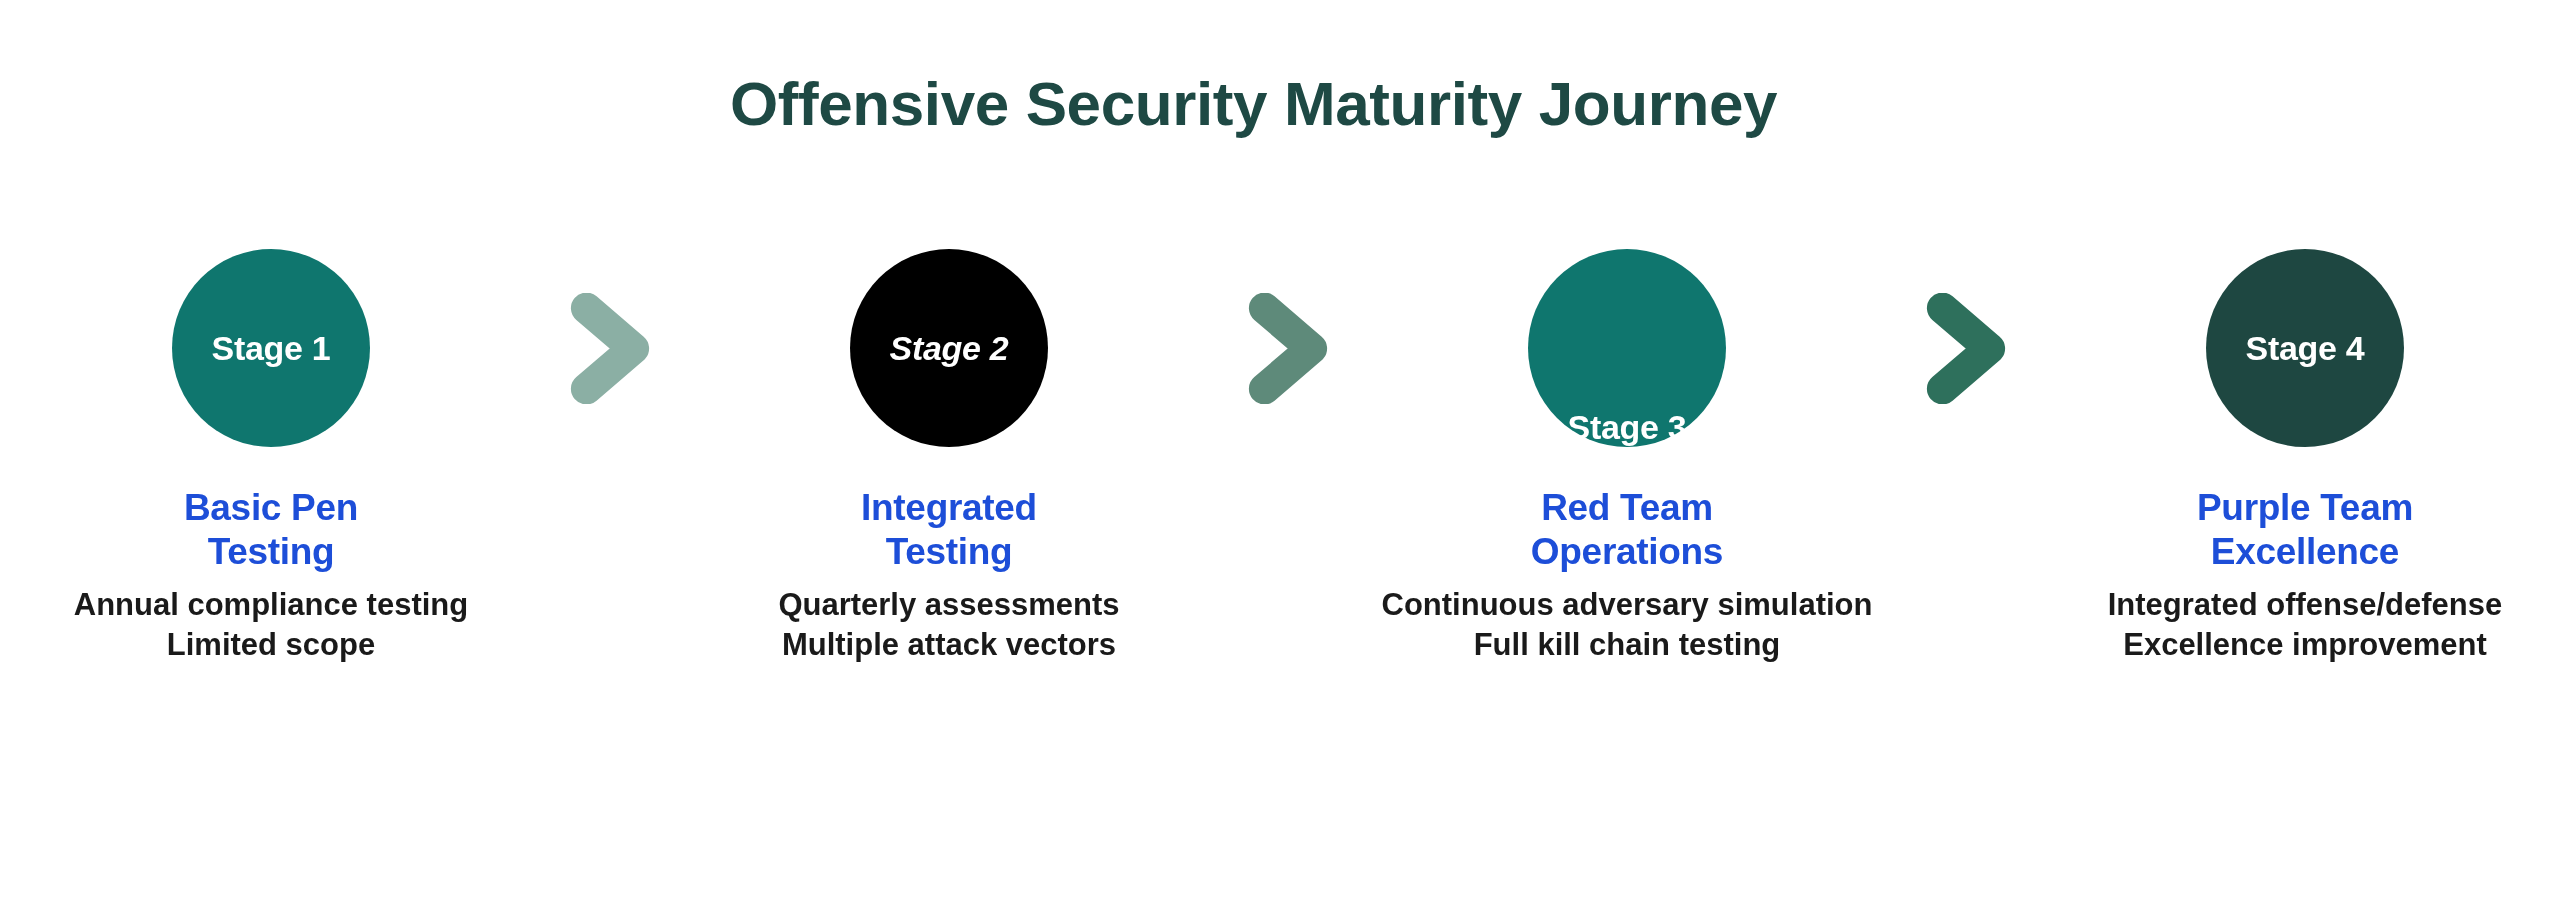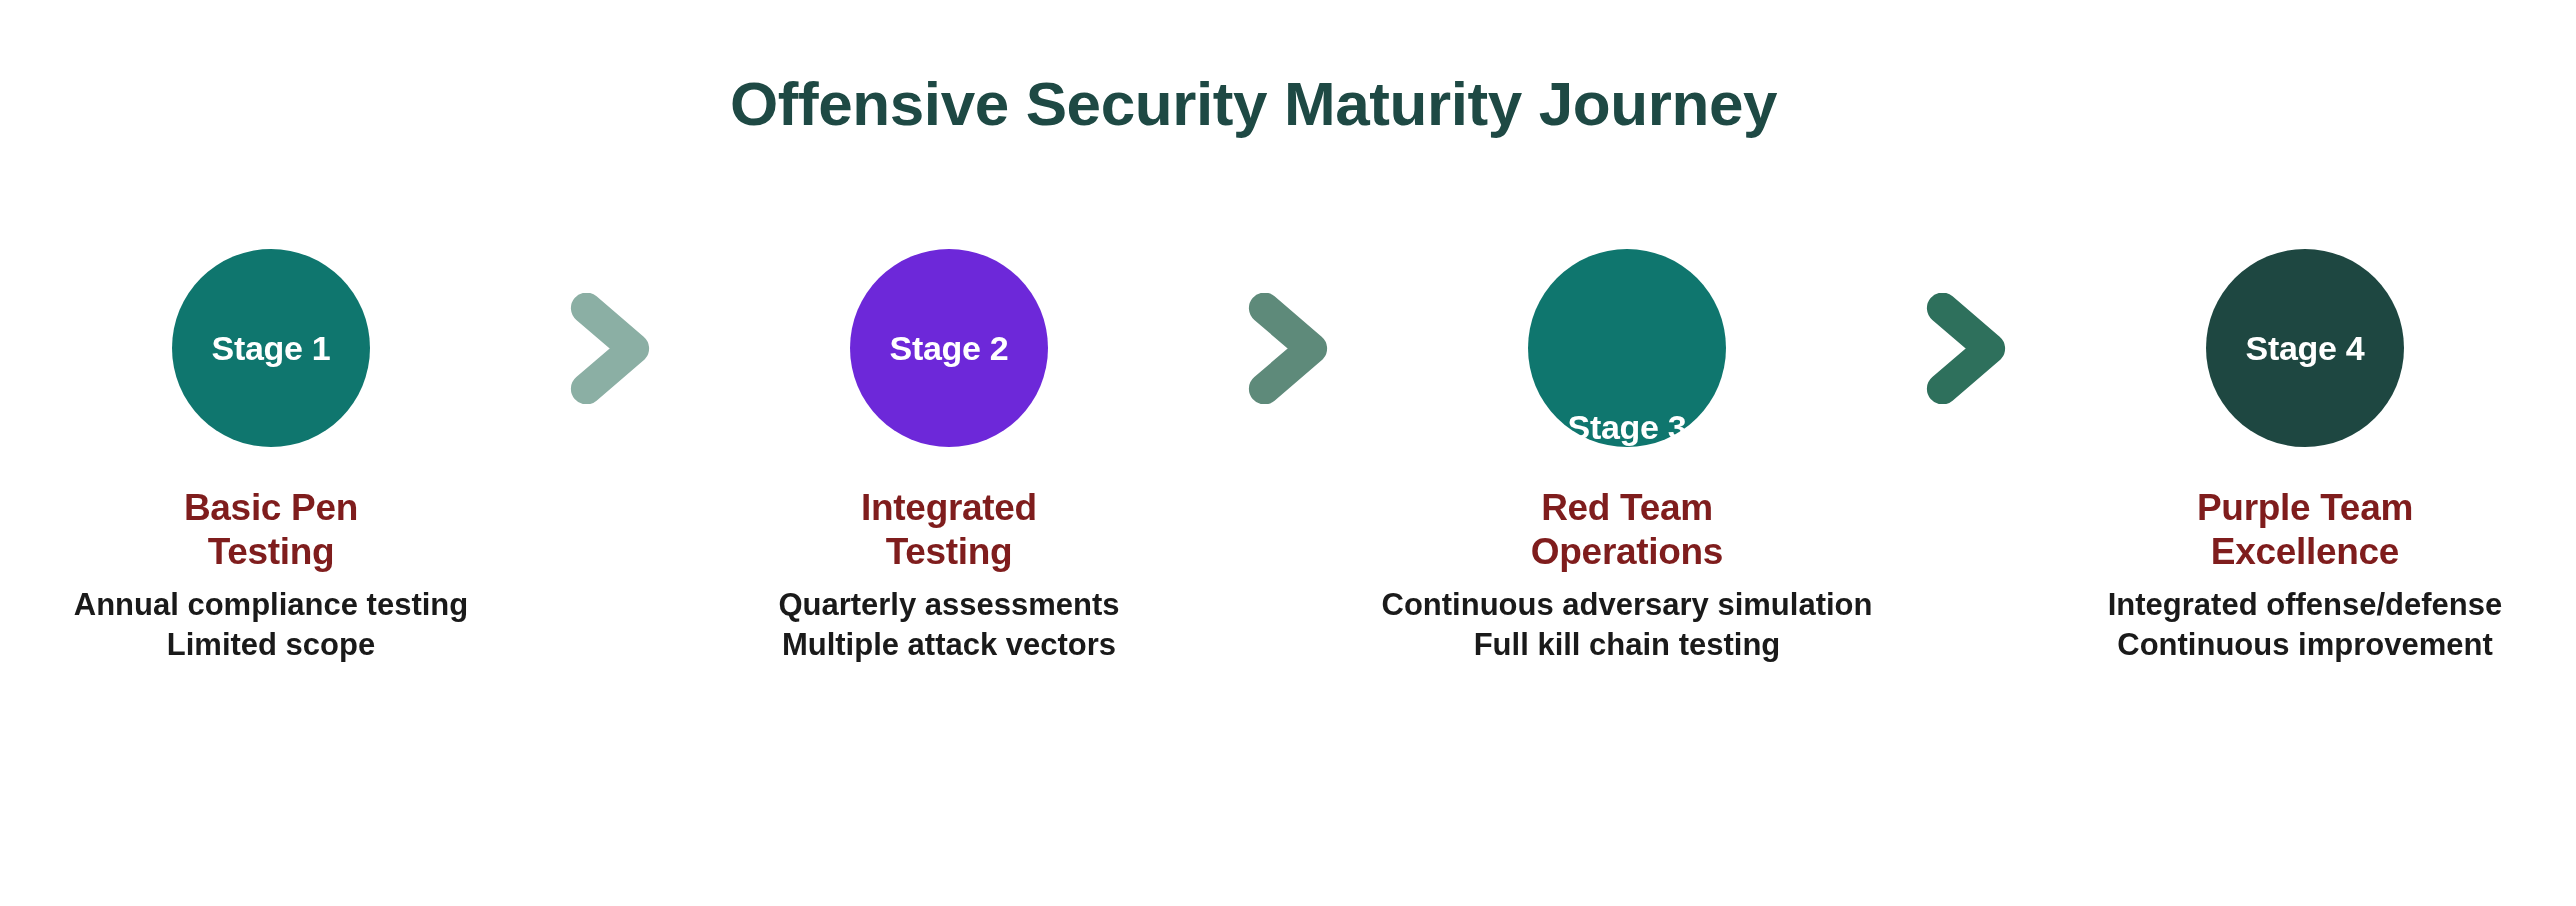--- a/index.html
+++ b/index.html
@@ -91,21 +91,21 @@
   }
 
   
   .stage-text {
     margin-top: 39px;
     text-align: center;
     width: 518px;
   }
 
   .stage-heading {
-    color: #7f1d1d;
+    color: #1d4ed8;
     font-size: 37px;
     font-weight: 700;
     line-height: 1.18;
     letter-spacing: -0.3px;
     padding: 0 25px;
   }
 
   .stage-detail {
     margin-top: 11.8px;
     color: #1A1A1A;
@@ -144,21 +144,21 @@
       </div>
     </div>
 
     <div class="connector">
       <svg viewBox="0 0 104 132">
         <path d="M24 18 L80 66 L24 114" fill="none" stroke="#8BAFA4" stroke-width="37" stroke-linecap="round" stroke-linejoin="round"></path>
       </svg>
     </div>
 
     <div class="stage-col">
-      <div class="badge" style="background:#6d28d9;">
+      <div class="badge" style="background:#000000;font-style:italic;">
         <span class="badge-label">Stage 2</span>
       </div>
       <div class="stage-text">
         <div class="stage-heading">
           <span>Integrated</span>
           <br>
           <span>Testing</span>
         </div>
         <div class="stage-detail">
           <span class="detail-line">Quarterly assessments</span>
@@ -201,20 +201,20 @@
         <span class="badge-label">Stage 4</span>
       </div>
       <div class="stage-text">
         <div class="stage-heading">
           <span>Purple Team</span>
           <br>
           <span>Excellence</span>
         </div>
         <div class="stage-detail">
           <span class="detail-line">Integrated offense/defense</span>
-          <span class="detail-line">Continuous improvement</span>
+          <span class="detail-line">Excellence improvement</span>
         </div>
       </div>
     </div>
 
   </div>
 </div>
 
 
 </body></html>

